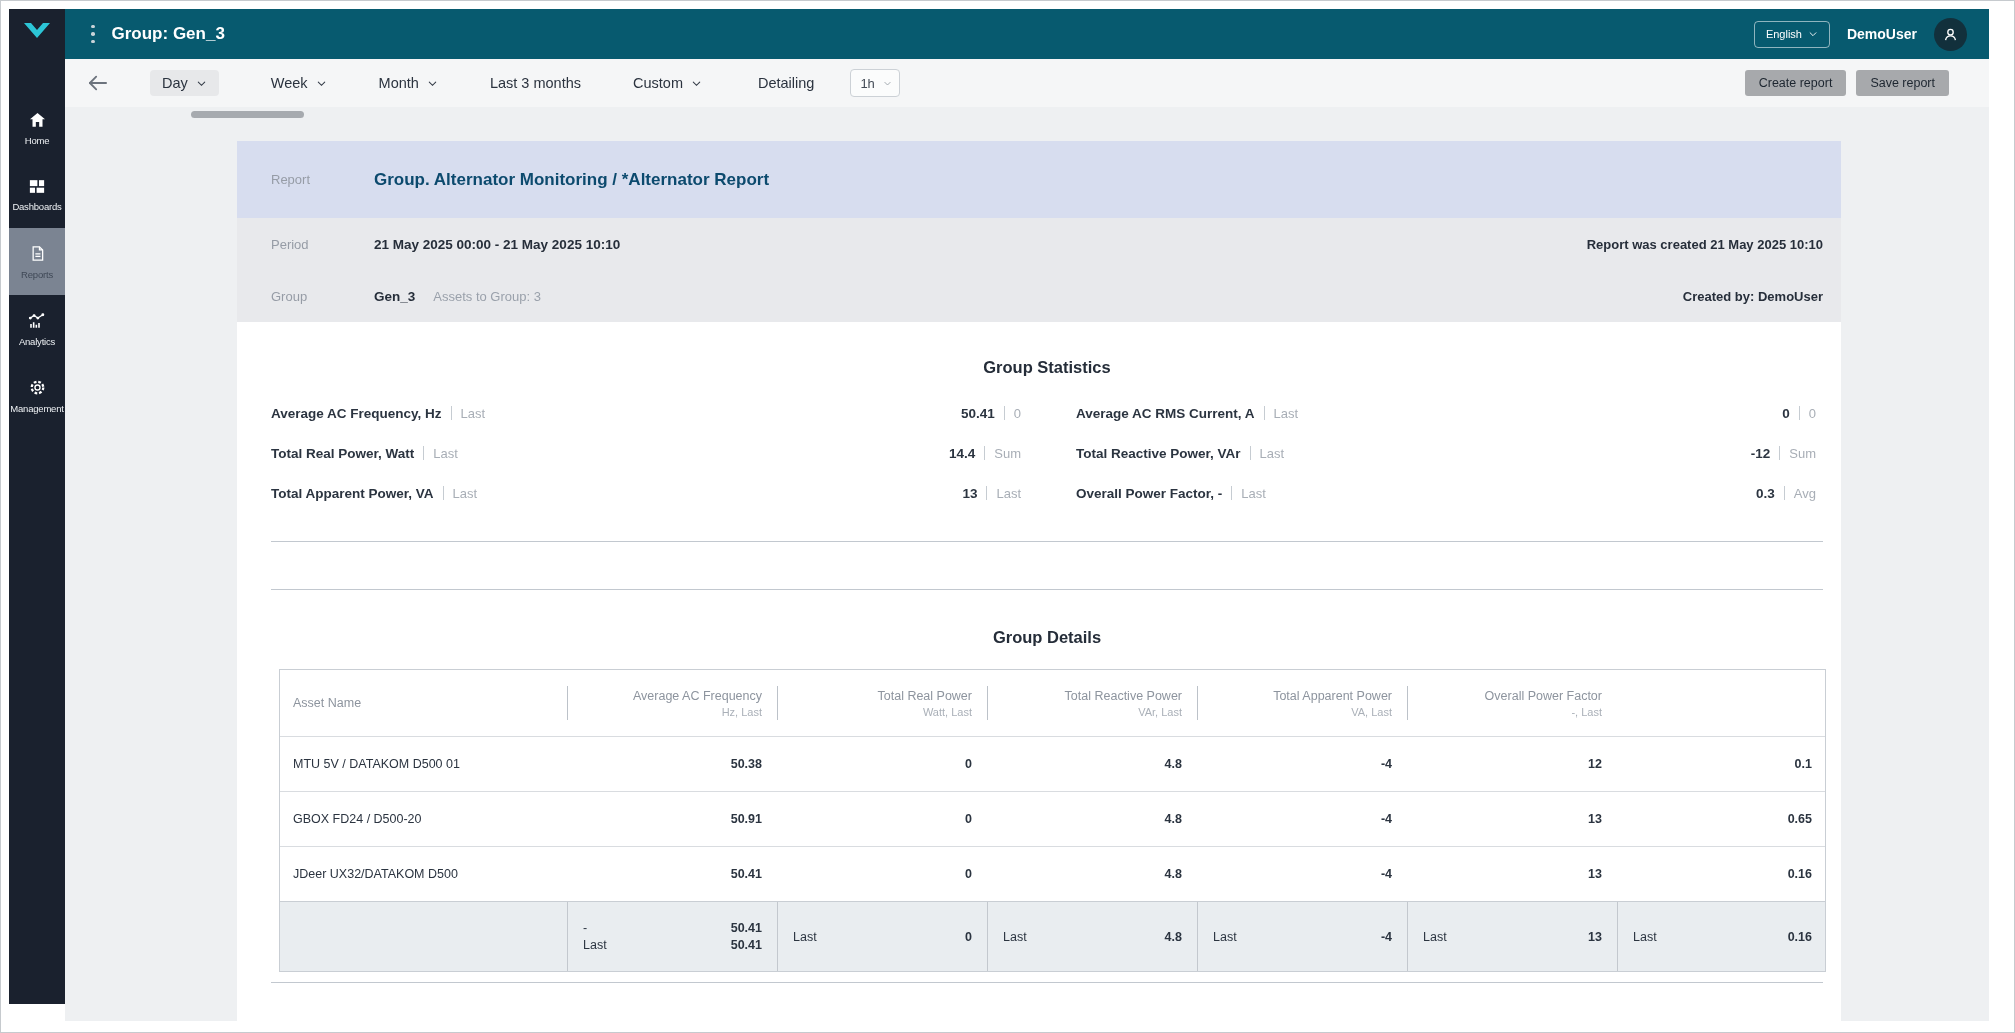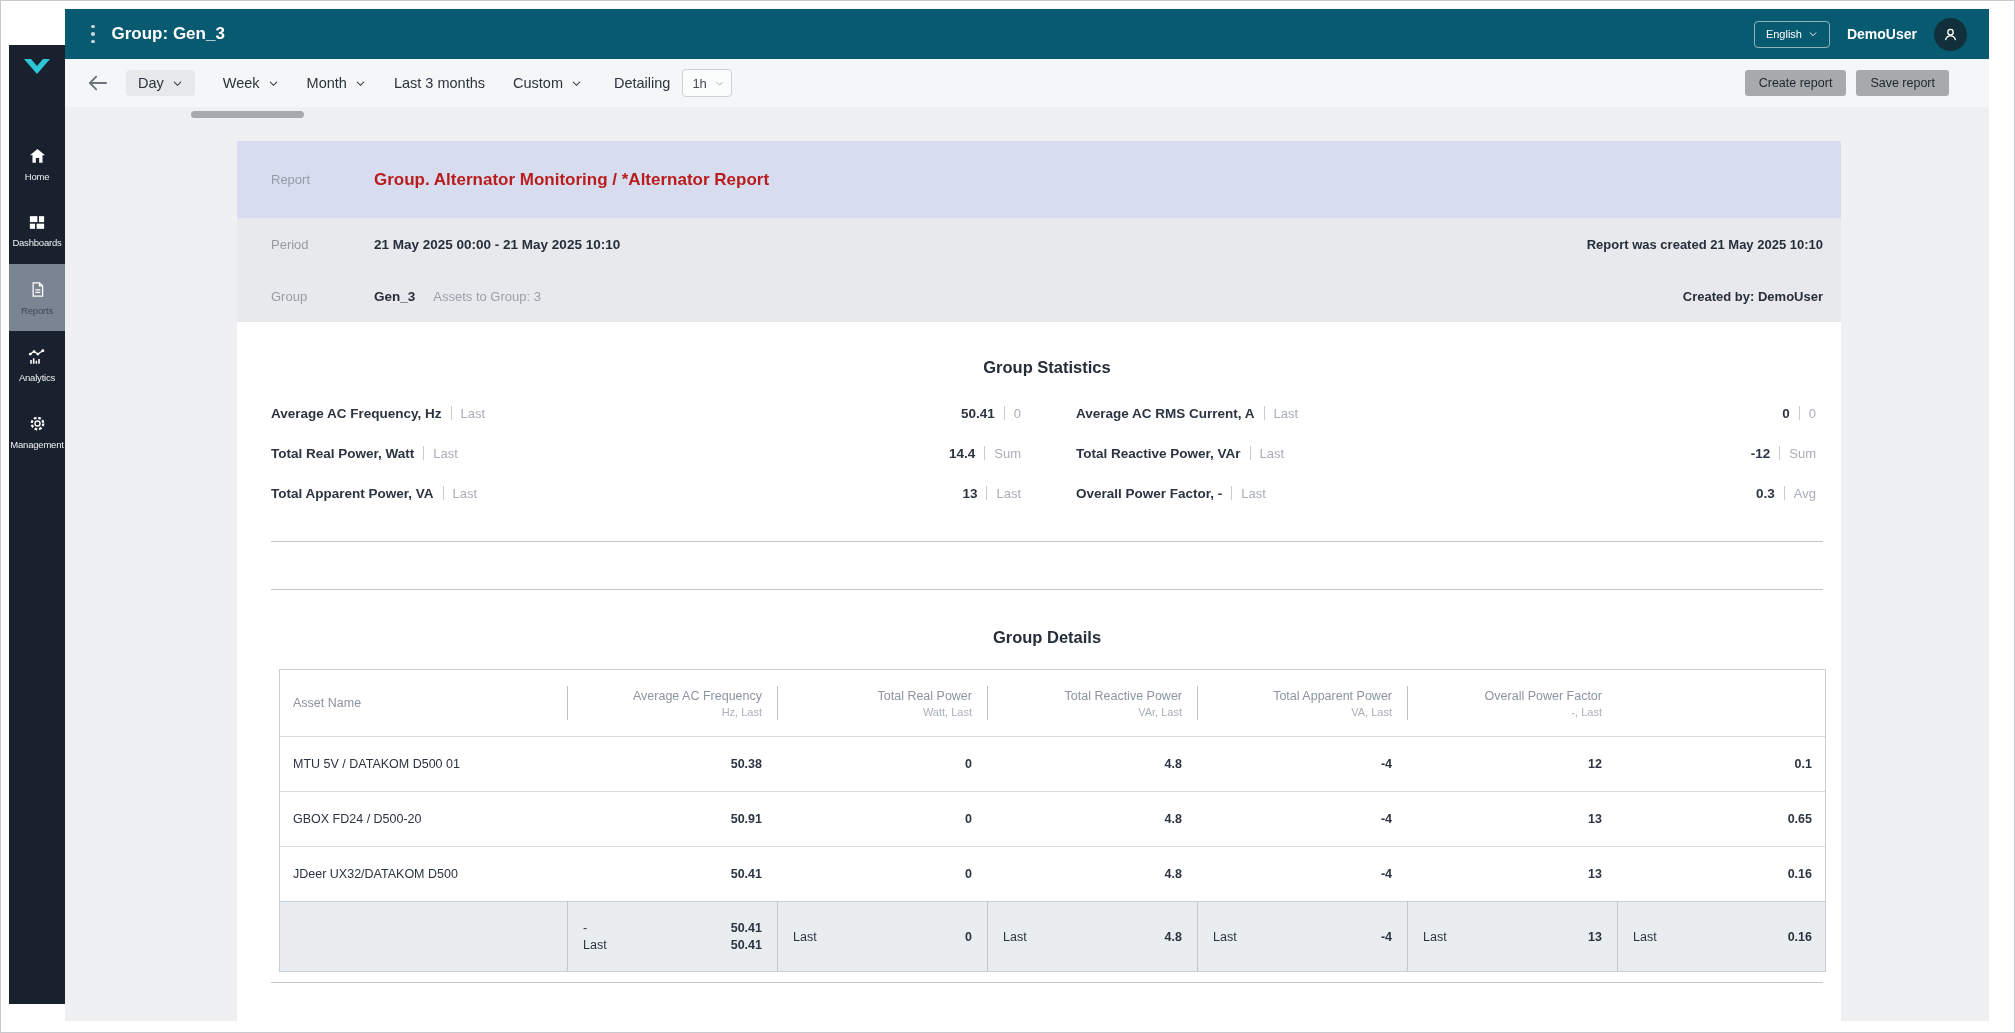--- a/index.html
+++ b/index.html
@@ -1,56 +1,56 @@
 <!DOCTYPE html>
 <html><head>
 <meta charset="utf-8">
 <style>
   * { margin:0; padding:0; box-sizing:border-box; }
   body { background:#fff; font-family:"Liberation Sans","DejaVu Sans",sans-serif; }
   .screen { position:relative; width:2015px; height:1033px; background:#fff; border:1px solid #c6cace; overflow:hidden; }
   .app { position:absolute; left:8px; top:8px; right:25px; bottom:11px; }
 
   
-  .sidebar { position:absolute; left:0; top:0; bottom:17px; width:56px; background:#1a212e;margin-top:36px; }
+  .sidebar { position:absolute; left:0; top:0; bottom:17px; width:56px; background:#1a212e; }
   .logo { height:50px; display:flex; align-items:center; justify-content:center; }
   .nav { position:absolute; top:85px; left:0; right:0; }
   .nav-item { height:67px; display:flex; flex-direction:column; align-items:center; justify-content:center; gap:5px; cursor:pointer; }
   .nav-item.active { background:#7b8492; }
   .nav-label { font-size:9.5px; color:#eef1f4; letter-spacing:-0.2px; white-space:nowrap; }
   .nav-item.active .nav-label { color:#3f4856; }
 
   
   .header { position:absolute; left:56px; right:0; top:0; height:50px; background:#075a6f; display:flex; align-items:center; padding:0 22px 0 26px; color:#fff; }
   .kebab { display:flex; flex-direction:column; gap:4px; cursor:pointer; }
   .kebab i { width:3.5px; height:3.5px; border-radius:50%; background:#c9d4d9; }
   .header-title { font-size:17px; font-weight:700; margin-left:17px; }
   .header-right { margin-left:auto; display:flex; align-items:center; gap:17px; }
   .lang-btn { border:1px solid rgba(255,255,255,.55); border-radius:4px; height:27px; padding:0 11px; display:flex; align-items:center; gap:6px; font-size:11px; color:#fff; background:transparent; cursor:pointer; font-family:inherit; }
   .user-name { font-size:14px; font-weight:700; }
   .avatar { width:33px; height:33px; border-radius:50%; background:#12303c; display:flex; align-items:center; justify-content:center; cursor:pointer; }
 
   
-  .toolbar { position:absolute; left:56px; right:0; top:50px; height:48px; background:#f5f6f7; display:flex; align-items:center; padding:0 40px 0 22px; }
+  .toolbar { position:absolute; left:56px; right:0; top:50px; height:48px; background:#f5f6f7; display:flex; align-items:center; padding:0 40px 0 22px;gap:24px; }
   .back { display:flex; align-items:center; cursor:pointer; }
   .tab { display:flex; align-items:center; gap:8px; font-size:14.5px; color:#2b333f; margin-left:28px; cursor:pointer; white-space:nowrap; }
   .tab.pill { background:#e7e8ea; border-radius:4px; padding:5px 12px; margin-left:17px; }
   .detailing-label { margin-left:32px; font-size:14.5px; color:#2b333f; }
   .select { margin-left:12px; width:50px; height:28px; background:#fbfcfc; border:1px solid #ccd1d6; border-radius:4px; display:flex; align-items:center; justify-content:space-between; padding:0 7px 0 9px; font-size:13px; color:#434b56; cursor:pointer; }
   .toolbar-buttons { margin-left:auto; display:flex; gap:10px; }
   .btn { height:26px; background:#a7a9ac; border:none; border-radius:3px; font-size:12.5px; color:#1d2630; padding:0 14px; font-family:inherit; cursor:pointer; }
 
   
   .content { position:absolute; left:56px; right:0; top:98px; bottom:0; background:#eef0f2; }
   .hthumb { position:absolute; left:126px; top:4px; width:113px; height:7px; border-radius:3.5px; background:#a6aaaf; cursor:pointer; }
   .sheet { position:absolute; left:172px; top:34px; width:1604px; bottom:0; background:#fff; }
 
   .band-report { height:77px; background:#d7ddef; display:flex; align-items:center; padding:0 18px 0 34px; }
   .band-label { width:103px; flex:none; font-size:13px; color:#969ca6; }
-  .report-title { font-size:17px; font-weight:700; color:#b91c1c; }
+  .report-title { font-size:17px; font-weight:700; color:#0c4a6e; }
   .band-meta { background:#e8e9ec; }
   .meta-row { height:52px; display:flex; align-items:center; padding:0 18px 0 34px; }
   .meta-value { font-size:13.5px; font-weight:700; color:#262e3a; }
   .meta-extra { margin-left:18px; font-size:13px; color:#9aa1ab; }
   .meta-right { margin-left:auto; font-size:13px; font-weight:700; color:#262e3a; }
 
   .sheet-body { padding:36px 18px 0 34px; }
   .section-title { font-size:16.5px; font-weight:700; color:#252d39;text-align:center; }
   .stats-grid { margin-top:16px; display:grid; grid-template-columns:750px 740px; column-gap:55px; }
   .stat-row { height:40px; display:flex; align-items:center; justify-content:space-between; }

